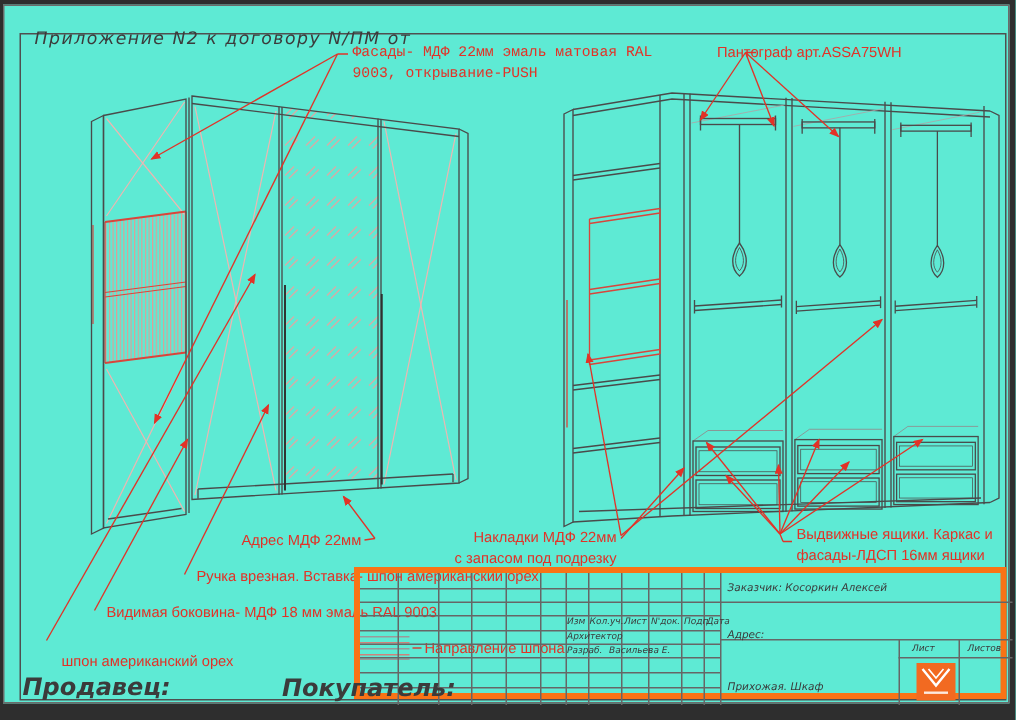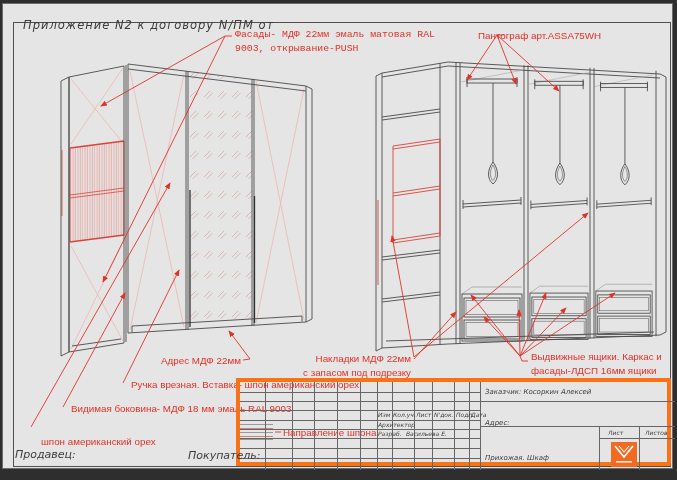--- a/index.html
+++ b/index.html
@@ -1,18 +1,18 @@
 <!DOCTYPE html>
 <html><head>
 <meta charset="utf-8">
 <style>
   html,body{margin:0;padding:0;}
   body{width:677px;height:480px;background:#2e2e2e;position:relative;overflow:hidden;
        font-family:"Liberation Sans",sans-serif;}
-  .page{position:absolute;left:2px;top:3px;width:671px;height:466px;background:#e5e5e5;
+  .page{position:absolute;left:2px;top:3px;width:671px;height:466px;background:#5eead4;
         border:1px solid #6b6b6b;box-sizing:border-box;}
   .frame{position:absolute;left:10px;top:18px;width:658px;height:445px;
          border:1px solid #4f4f4f;box-sizing:border-box;}
   .doc-title{position:absolute;left:20px;top:14px;font-size:11.5px;letter-spacing:1px;}
   .gost{font-family:"DejaVu Sans",sans-serif;font-style:italic;color:#3b3b3b;}
   .note{position:absolute;font-size:9.8px;line-height:1.4;color:#e23227;}
   .svgabs{position:absolute;}
   .overlay{position:absolute;left:0;top:0;pointer-events:none;}
   
   .vsym{position:absolute;left:237px;top:420px;width:33px;height:16px;}
@@ -24,21 +24,21 @@
   .vsym i:nth-child(5){top:15px;background:#9a9a9a;}
   
   .stamp{position:absolute;left:233px;top:374px;width:435px;height:88px;
          border:4px solid #f97316;box-sizing:border-box;}
   .stamp .ln{position:absolute;background:#666;}
   .stamp .cell{position:absolute;font-size:6px;color:#3b3b3b;white-space:nowrap;
                font-family:"DejaVu Sans",sans-serif;font-style:italic;}
   .cust{font-size:7px !important;}
   .logo{position:absolute;left:371px;top:60px;width:26px;height:25px;background:#f26a21;}
   .logo svg{display:block;}
-  .seller,.buyer{position:absolute;font-size:11px;}
+  .seller,.buyer{position:absolute;font-size:16px;font-weight:bold;}
 </style>
 </head>
 <body>
 
 <div class="page">
   <div class="frame"></div>
 
   <div class="doc-title gost">Приложение N2 к договору N/ПМ от</div>
 
   <svg class="svgabs" style="left:45px;top:46px;" width="300" height="314" viewBox="0 0 300 314">

